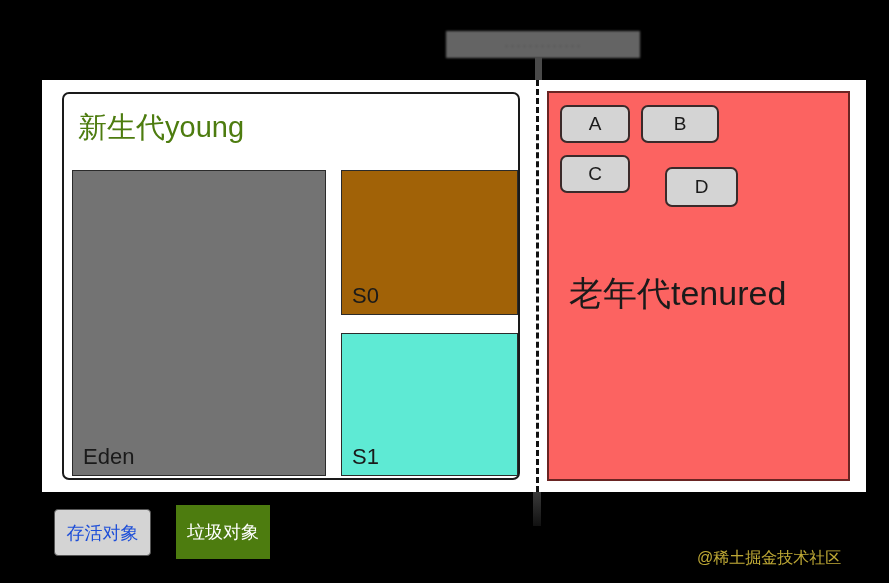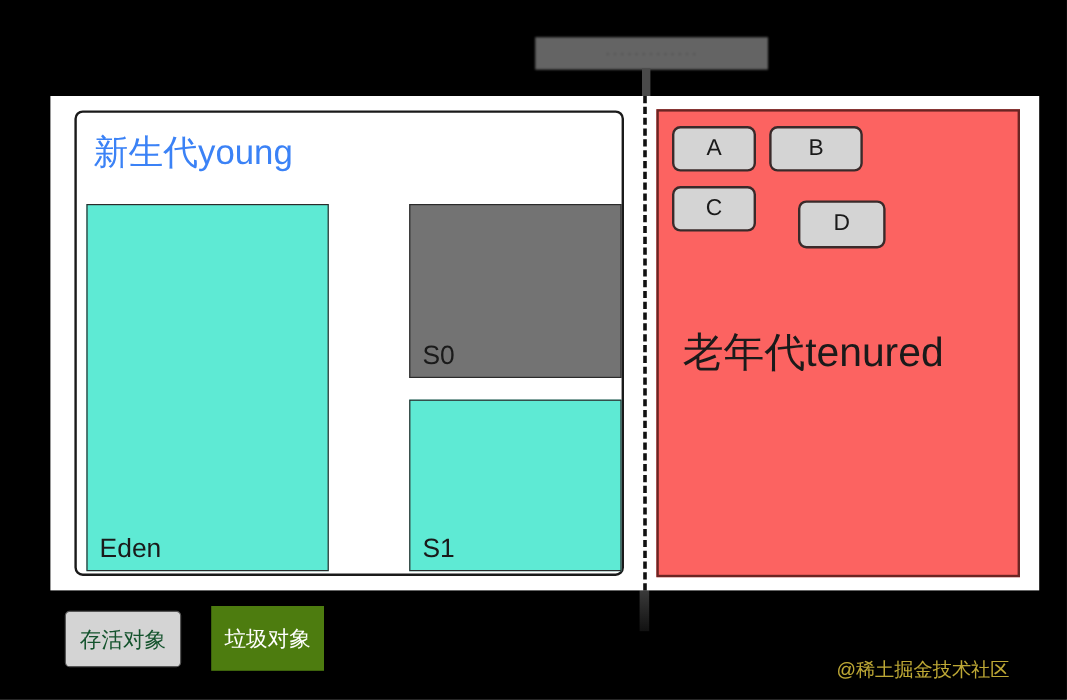--- a/index.html
+++ b/index.html
@@ -74,51 +74,51 @@
     border: 2px solid #1a1a1a;
     border-radius: 7px;
     box-sizing: border-box;
   }
   #young-gen-title {
     position: absolute;
     left: 14px;
     top: 14px;
     font-size: 29px;
     font-weight: 400;
-    color: #3b82f6;
+    color: #4d7c0f;
     white-space: nowrap;
   }
 
   .region {
     position: absolute;
     box-sizing: border-box;
     border: 1px solid #2b2b2b;
   }
   .region-label {
     position: absolute;
     left: 10px;
     bottom: 5px;
     font-size: 22px;
     color: #1a1a1a;
     white-space: nowrap;
   }
 
   #eden {
     left: 8px;
     top: 76px;
-    width: 202px;
+    width: 254px;
     height: 306px;
-    background: #5eead4;
+    background: #737373;
   }
   #s0 {
     left: 277px;
     top: 76px;
     width: 177px;
     height: 145px;
-    background: #737373;
+    background: #a16207;
   }
   #s1 {
     left: 277px;
     top: 239px;
     width: 177px;
     height: 143px;
     background: #5eead4;
   }
 
   
@@ -179,21 +179,21 @@
     white-space: nowrap;
   }
   #legend-alive {
     left: 54px;
     top: 509px;
     width: 97px;
     height: 47px;
     background: #d4d4d4;
     border: 1px solid #555555;
     border-radius: 4px;
-    color: #14532d;
+    color: #1d4ed8;
   }
   #legend-garbage {
     left: 176px;
     top: 505px;
     width: 94px;
     height: 54px;
     background: #4d7c0f;
     color: #ffffff;
   }
 

